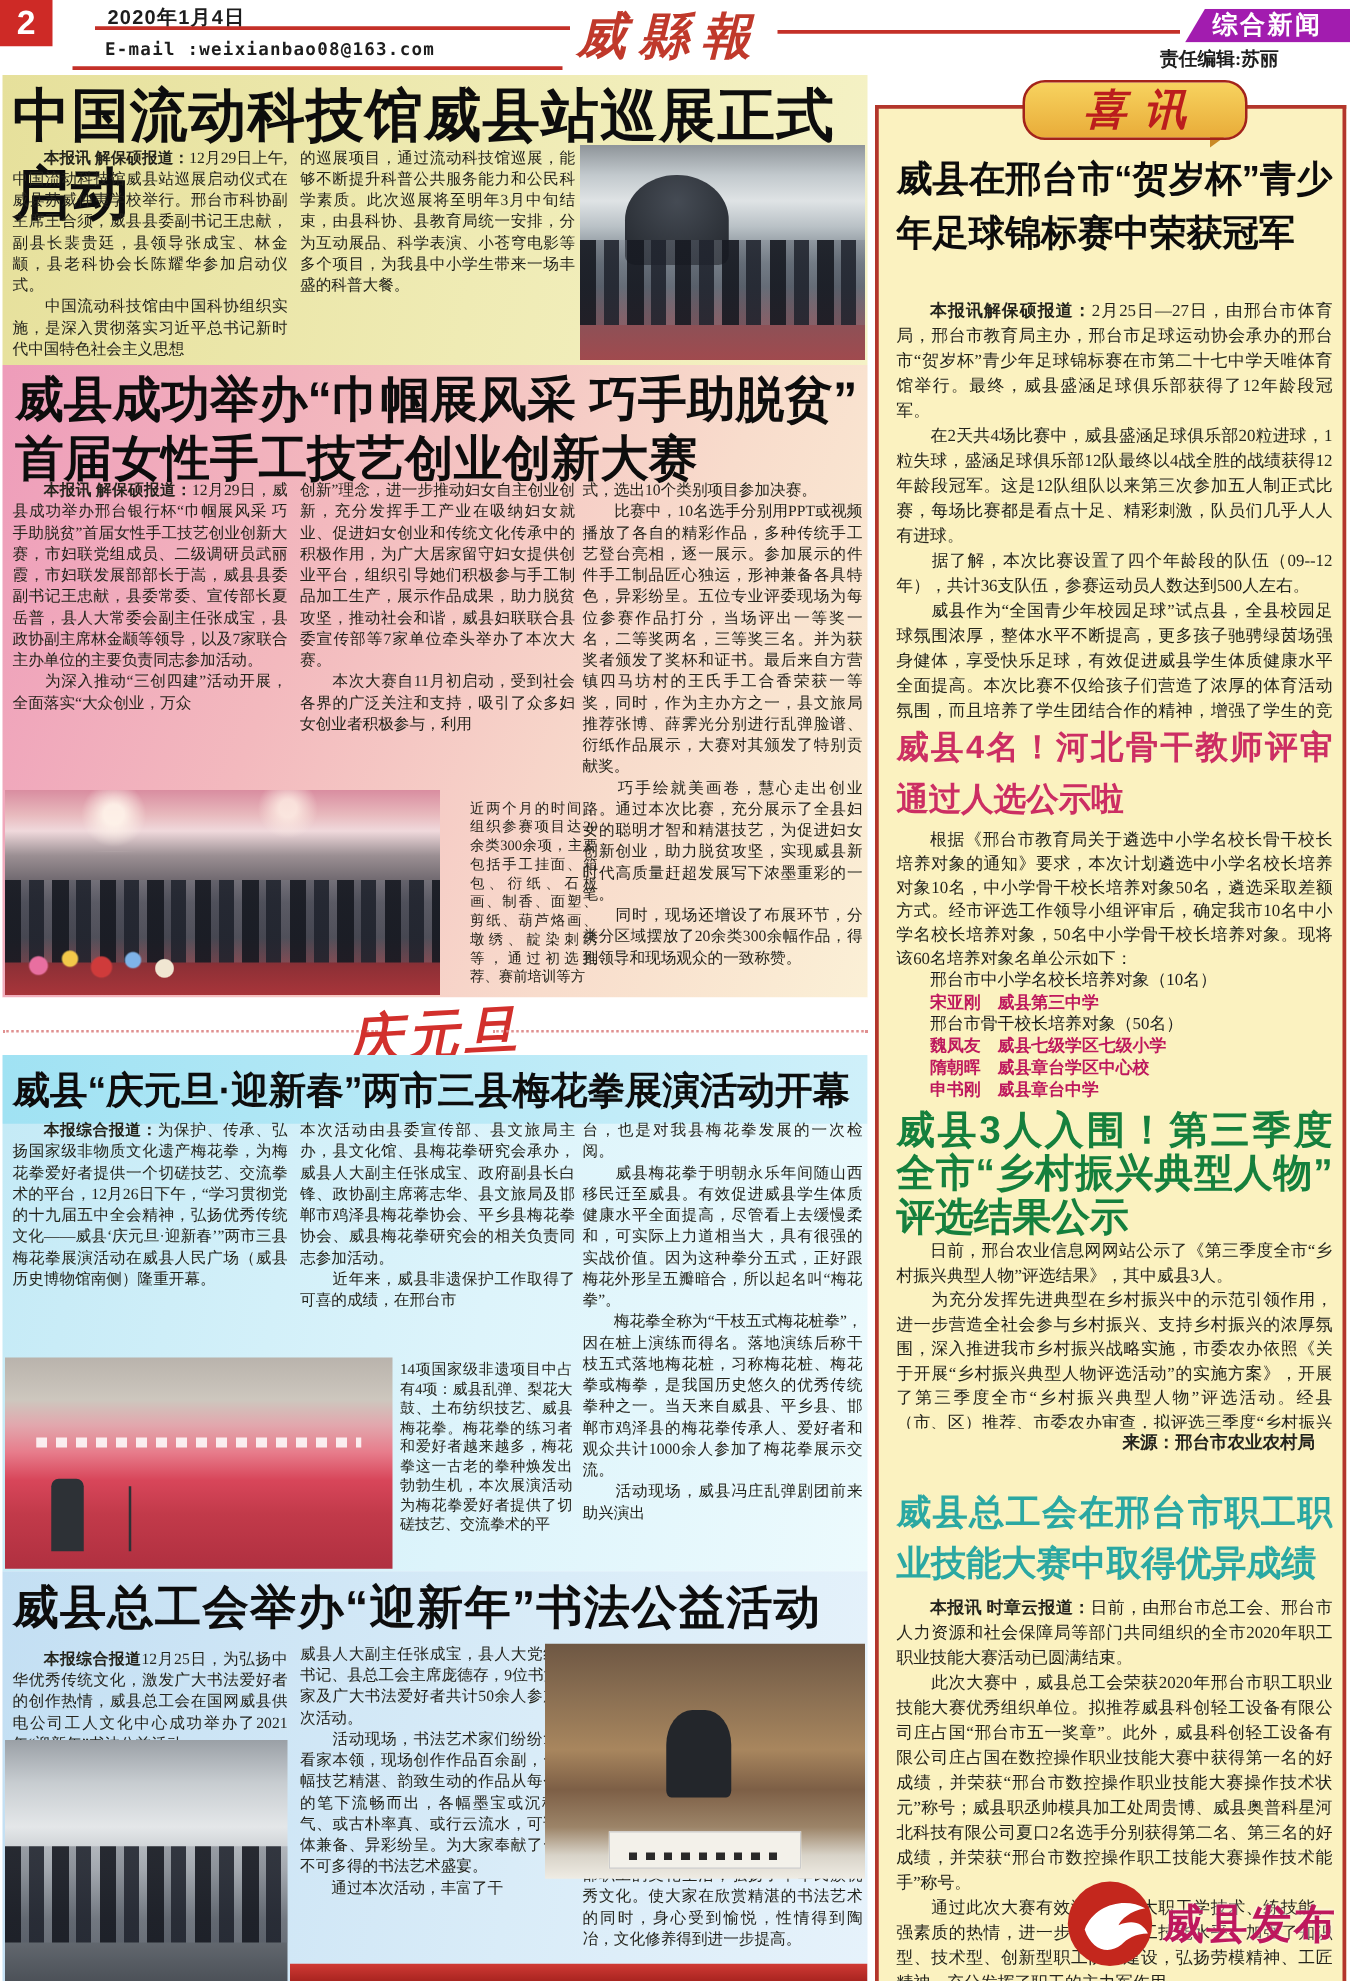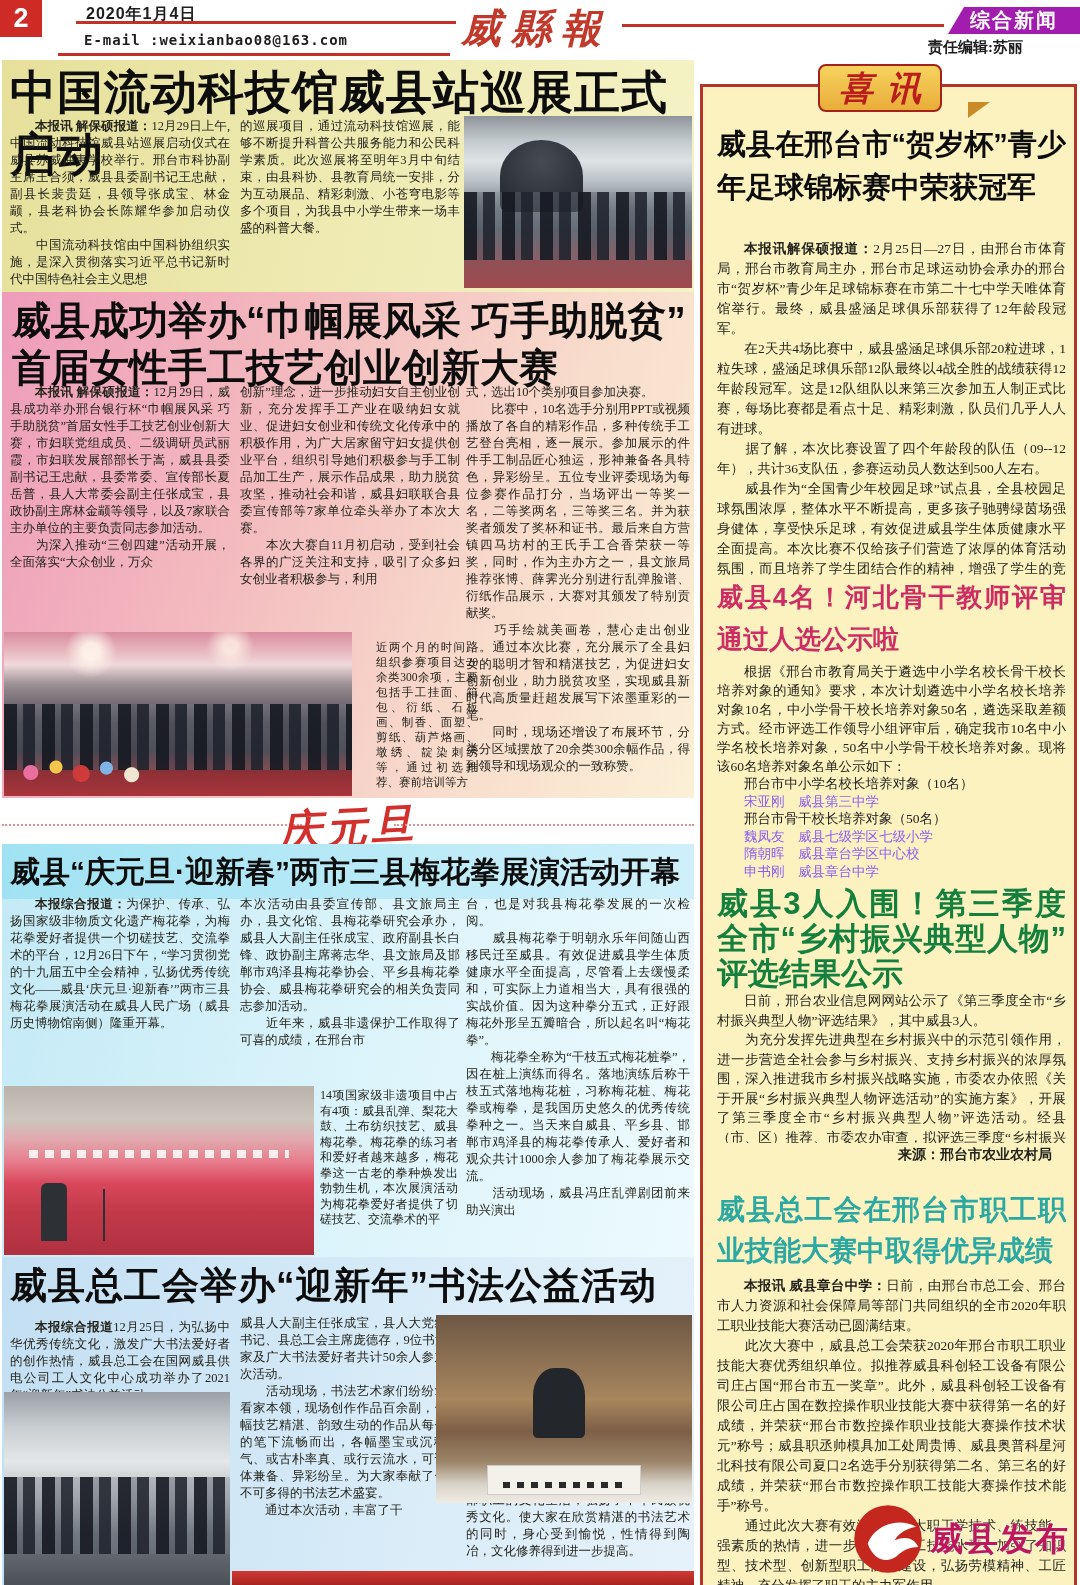--- a/index.html
+++ b/index.html
@@ -106,36 +106,36 @@
   .photo4 .ink { position:absolute; left:26%; bottom:8%; width:48%; height:6px;
     background:repeating-linear-gradient(90deg,#2a2a2a 0 7px, transparent 7px 14px); }
   .photo5 { position:absolute; left:2px; top:135px; width:226px; height:193px;
     background:linear-gradient(180deg,#9aa0a6 0%,#c8cdd1 18%,#e4e7e9 36%,#b9bec2 54%,#6f757c 74%,#4c5158 100%); }
   .redstrip { position:absolute; left:230px; top:314px; width:462px; height:14px;
     background:linear-gradient(180deg,#D03A34,#A82420); }
 
   
   .right-box { left:700px; top:84px; width:377px; height:1501px; background:#FBF2C0;
     border:3px solid #B3362B; border-bottom:none; }
-  .xixun { left:818px; top:64px; width:124px; height:48px; z-index:4;
-    background:linear-gradient(180deg,#F7D35F,#E9AC39); border:2px solid #A3231B; border-radius:8px;
+  .xixun { left:818px; top:64px; width:180px; height:48px; z-index:4;
+    background:linear-gradient(180deg,#F7D35F,#E9AC39); border:2px solid #A3231B; border-radius:18px;
     color:#BB1D1D; font-size:34px; font-weight:bold; font-style:italic; text-align:center;
     line-height:44px; letter-spacing:14px; text-indent:14px; }
   .xixun-fold { left:968px; top:102px; width:0; height:0; z-index:3;
     border-top:16px solid #C98A27; border-right:22px solid transparent; }
 
   .r-el { position:absolute; left:14px; width:349px; overflow:hidden; }
   .r-head { font-size:29px; line-height:43px; text-align:justify; }
   .r-body { font-size:13.5px; line-height:20px; text-align:justify; color:#24241c; }
   .rh1 { top:36px;  color:#0c0c0c; }
   .rb1 { top:152px; height:336px; }
   .rh2 { top:489px; color:#CC2E63; font-size:26px; line-height:42px; }
   .rb2 { top:575px; height:110px; line-height:19px; }
   .rlist { top:688px; height:110px; font-size:13.5px; line-height:17.5px; }
-  .rlist .red { color:#8b5cf6; font-weight:normal; }
+  .rlist .red { color:#be185d; font-weight:bold; }
   .rlist .blk { color:#1d1d1d; }
   .rlist div { text-indent:2em; }
   .rh3 { top:799px; color:#15803d; font-size:31px; line-height:35px; }
   .rb3 { top:904px; height:152px; line-height:19.5px; }
   .rsrc { top:1058px; text-align:right; font-weight:bold; font-size:14px; padding-right:14px; }
   .rh4 { top:1102px; color:#2BA8A2; font-size:28px; line-height:41px; }
   .rb4 { top:1189px; height:310px; }
 
   .logo { left:852px; top:1496px; width:226px; height:86px; z-index:6; display:flex; align-items:center; }
   .logo-circle { width:72px; height:72px; flex:0 0 72px; }
@@ -157,21 +157,21 @@
   <div class="abs section-banner hd-sans">综合新闻</div>
   <div class="abs hdr-editor">责任编辑:苏丽</div>
 
   <div class="abs block a1">
     <div class="headline hd-sans">中国流动科技馆威县站巡展正式启动</div>
     <div class="a1c1 body-txt">
       <div class="p"><b class="lead">本报讯 解保硕报道：</b><span>12月29日上午,中国流动科技馆威县站巡展启动仪式在威县苏威仲夷学校举行。邢台市科协副主席王合须，威县县委副书记王忠献，副县长裴贵廷，县领导张成宝、林金颛，县老科协会长陈耀华参加启动仪式。
 　　中国流动科技馆由中国科协组织实施，是深入贯彻落实习近平总书记新时代中国特色社会主义思想</span></div>
     </div>
     <div class="a1c2 body-txt">
-      <div class="p cont"><span>的巡展项目，通过流动科技馆巡展，能够不断提升科普公共服务能力和公民科学素质。此次巡展将至明年3月中旬结束，由县科协、县教育局统一安排，分为互动展品、精彩刺激、小苍穹电影等多个项目，为我县中小学生带来一场丰盛的科普大餐。</span></div>
+      <div class="p cont"><span>的巡展项目，通过流动科技馆巡展，能够不断提升科普公共服务能力和公民科学素质。此次巡展将至明年3月中旬结束，由县科协、县教育局统一安排，分为互动展品、科学表演、小苍穹电影等多个项目，为我县中小学生带来一场丰盛的科普大餐。</span></div>
     </div>
     <div class="photo1">
       <div class="dome"></div>
       <div class="crowd"></div>
     </div>
   </div>
 
   <div class="abs block a2">
     <div class="headline hd-sans">威县成功举办“巾帼展风采 巧手助脱贫”
 首届女性手工技艺创业创新大赛</div>
@@ -278,21 +278,21 @@
 
     <div class="r-el r-head hd-sans rh3">威县3人入围！第三季度全市“乡村振兴典型人物” 评选结果公示</div>
     <div class="r-el r-body rb3">
       <div class="p"><span>日前，邢台农业信息网网站公示了《第三季度全市“乡村振兴典型人物”评选结果》，其中威县3人。
 　　为充分发挥先进典型在乡村振兴中的示范引领作用，进一步营造全社会参与乡村振兴、支持乡村振兴的浓厚氛围，深入推进我市乡村振兴战略实施，市委农办依照《关于开展“乡村振兴典型人物评选活动”的实施方案》，开展了第三季度全市“乡村振兴典型人物”评选活动。经县（市、区）推荐、市委农办审查，拟评选三季度“乡村振兴典型人物”50名。</span></div>
     </div>
     <div class="r-el r-body rsrc">来源：邢台市农业农村局</div>
 
     <div class="r-el r-head hd-sans rh4">威县总工会在邢台市职工职业技能大赛中取得优异成绩</div>
     <div class="r-el r-body rb4">
-      <div class="p"><b class="lead">本报讯 威县章台中学：</b><span>日前，由邢台市总工会、邢台市人力资源和社会保障局等部门共同组织的全市2020年职工职业技能大赛活动已圆满结束。
+      <div class="p"><b class="lead">本报讯 时章云报道：</b><span>日前，由邢台市总工会、邢台市人力资源和社会保障局等部门共同组织的全市2020年职工职业技能大赛活动已圆满结束。
 　　此次大赛中，威县总工会荣获2020年邢台市职工职业技能大赛优秀组织单位。拟推荐威县科创轻工设备有限公司庄占国“邢台市五一奖章”。此外，威县科创轻工设备有限公司庄占国在数控操作职业技能大赛中获得第一名的好成绩，并荣获“邢台市数控操作职业技能大赛操作技术状元”称号；威县职丞帅模具加工处周贵博、威县奥普科星河北科技有限公司夏口2名选手分别获得第二名、第三名的好成绩，并荣获“邢台市数控操作职工技能大赛操作技术能手”称号。
 　　通过此次大赛有效激发了广大职工学技术、练技能、强素质的热情，进一步提高了职工技能水平，加强了知识型、技术型、创新型职工队伍建设，弘扬劳模精神、工匠精神，充分发挥了职工的主力军作用。</span></div>
     </div>
   </div>
 
   <div class="abs xixun hd-sans">喜讯</div>
   <div class="abs xixun-fold"></div>
 
   <div class="abs logo">
     <span class="logo-circle">

